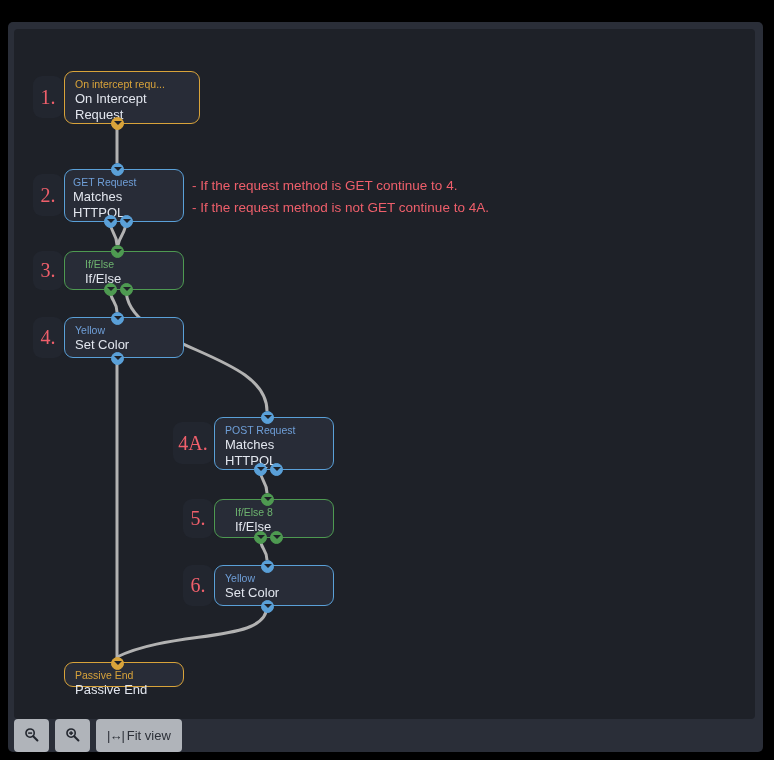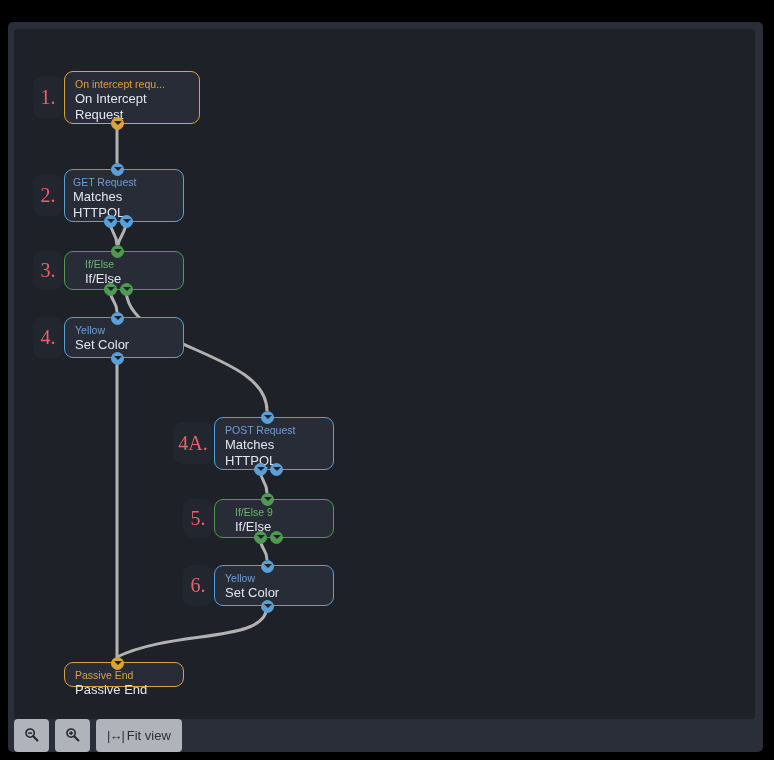--- a/index.html
+++ b/index.html
@@ -212,40 +212,44 @@
     <div class="node blue" style="left:200px;top:388px;width:120px;height:53px;">
       <div class="node-sub">POST Request</div>
       <div class="node-title">Matches
 HTTPQL</div>
     </div>
     <div class="handle blue" style="left:247px;top:382px;"></div>
     <div class="handle blue" style="left:240px;top:434px;"></div>
     <div class="handle blue" style="left:256px;top:434px;"></div>
 
     <div class="node green" style="left:200px;top:470px;width:120px;height:39px;">
-      <div class="node-sub">If/Else 9</div>
+      <div class="node-sub">If/Else 8</div>
       <div class="node-title">If/Else</div>
     </div>
     <div class="handle green" style="left:247px;top:464px;"></div>
     <div class="handle green" style="left:240px;top:502px;"></div>
     <div class="handle green" style="left:256px;top:502px;"></div>
 
     <div class="node blue" style="left:200px;top:536px;width:120px;height:41px;">
       <div class="node-sub">Yellow</div>
       <div class="node-title">Set Color</div>
     </div>
     <div class="handle blue" style="left:247px;top:531px;"></div>
     <div class="handle blue" style="left:247px;top:571px;"></div>
 
     <div class="node orange" style="left:50px;top:633px;width:120px;height:25px;">
       <div class="node-sub">Passive End</div>
       <div class="node-title">Passive End</div>
     </div>
     <div class="handle orange" style="left:97px;top:628px;"></div>
 
+    <div class="annotation" style="left:178px;top:146px;">
+      <div>- If the request method is GET continue to 4.</div>
+      <div>- If the request method is not GET continue to 4A.</div>
+    </div>
 
   </div>
 
   <div id="controls" style="left:6px;top:697px;">
     <button class="ctrl-btn sq">
       <span>
         <svg width="15" height="15" viewBox="0 0 16 16">
           <circle cx="6.5" cy="6.5" r="4.4" fill="none" stroke="#23272f" stroke-width="1.7"></circle>
           <line x1="9.8" y1="9.8" x2="14.3" y2="14.3" stroke="#23272f" stroke-width="2.2" stroke-linecap="round"></line>
           <line x1="4.4" y1="6.5" x2="8.6" y2="6.5" stroke="#23272f" stroke-width="1.6"></line>

